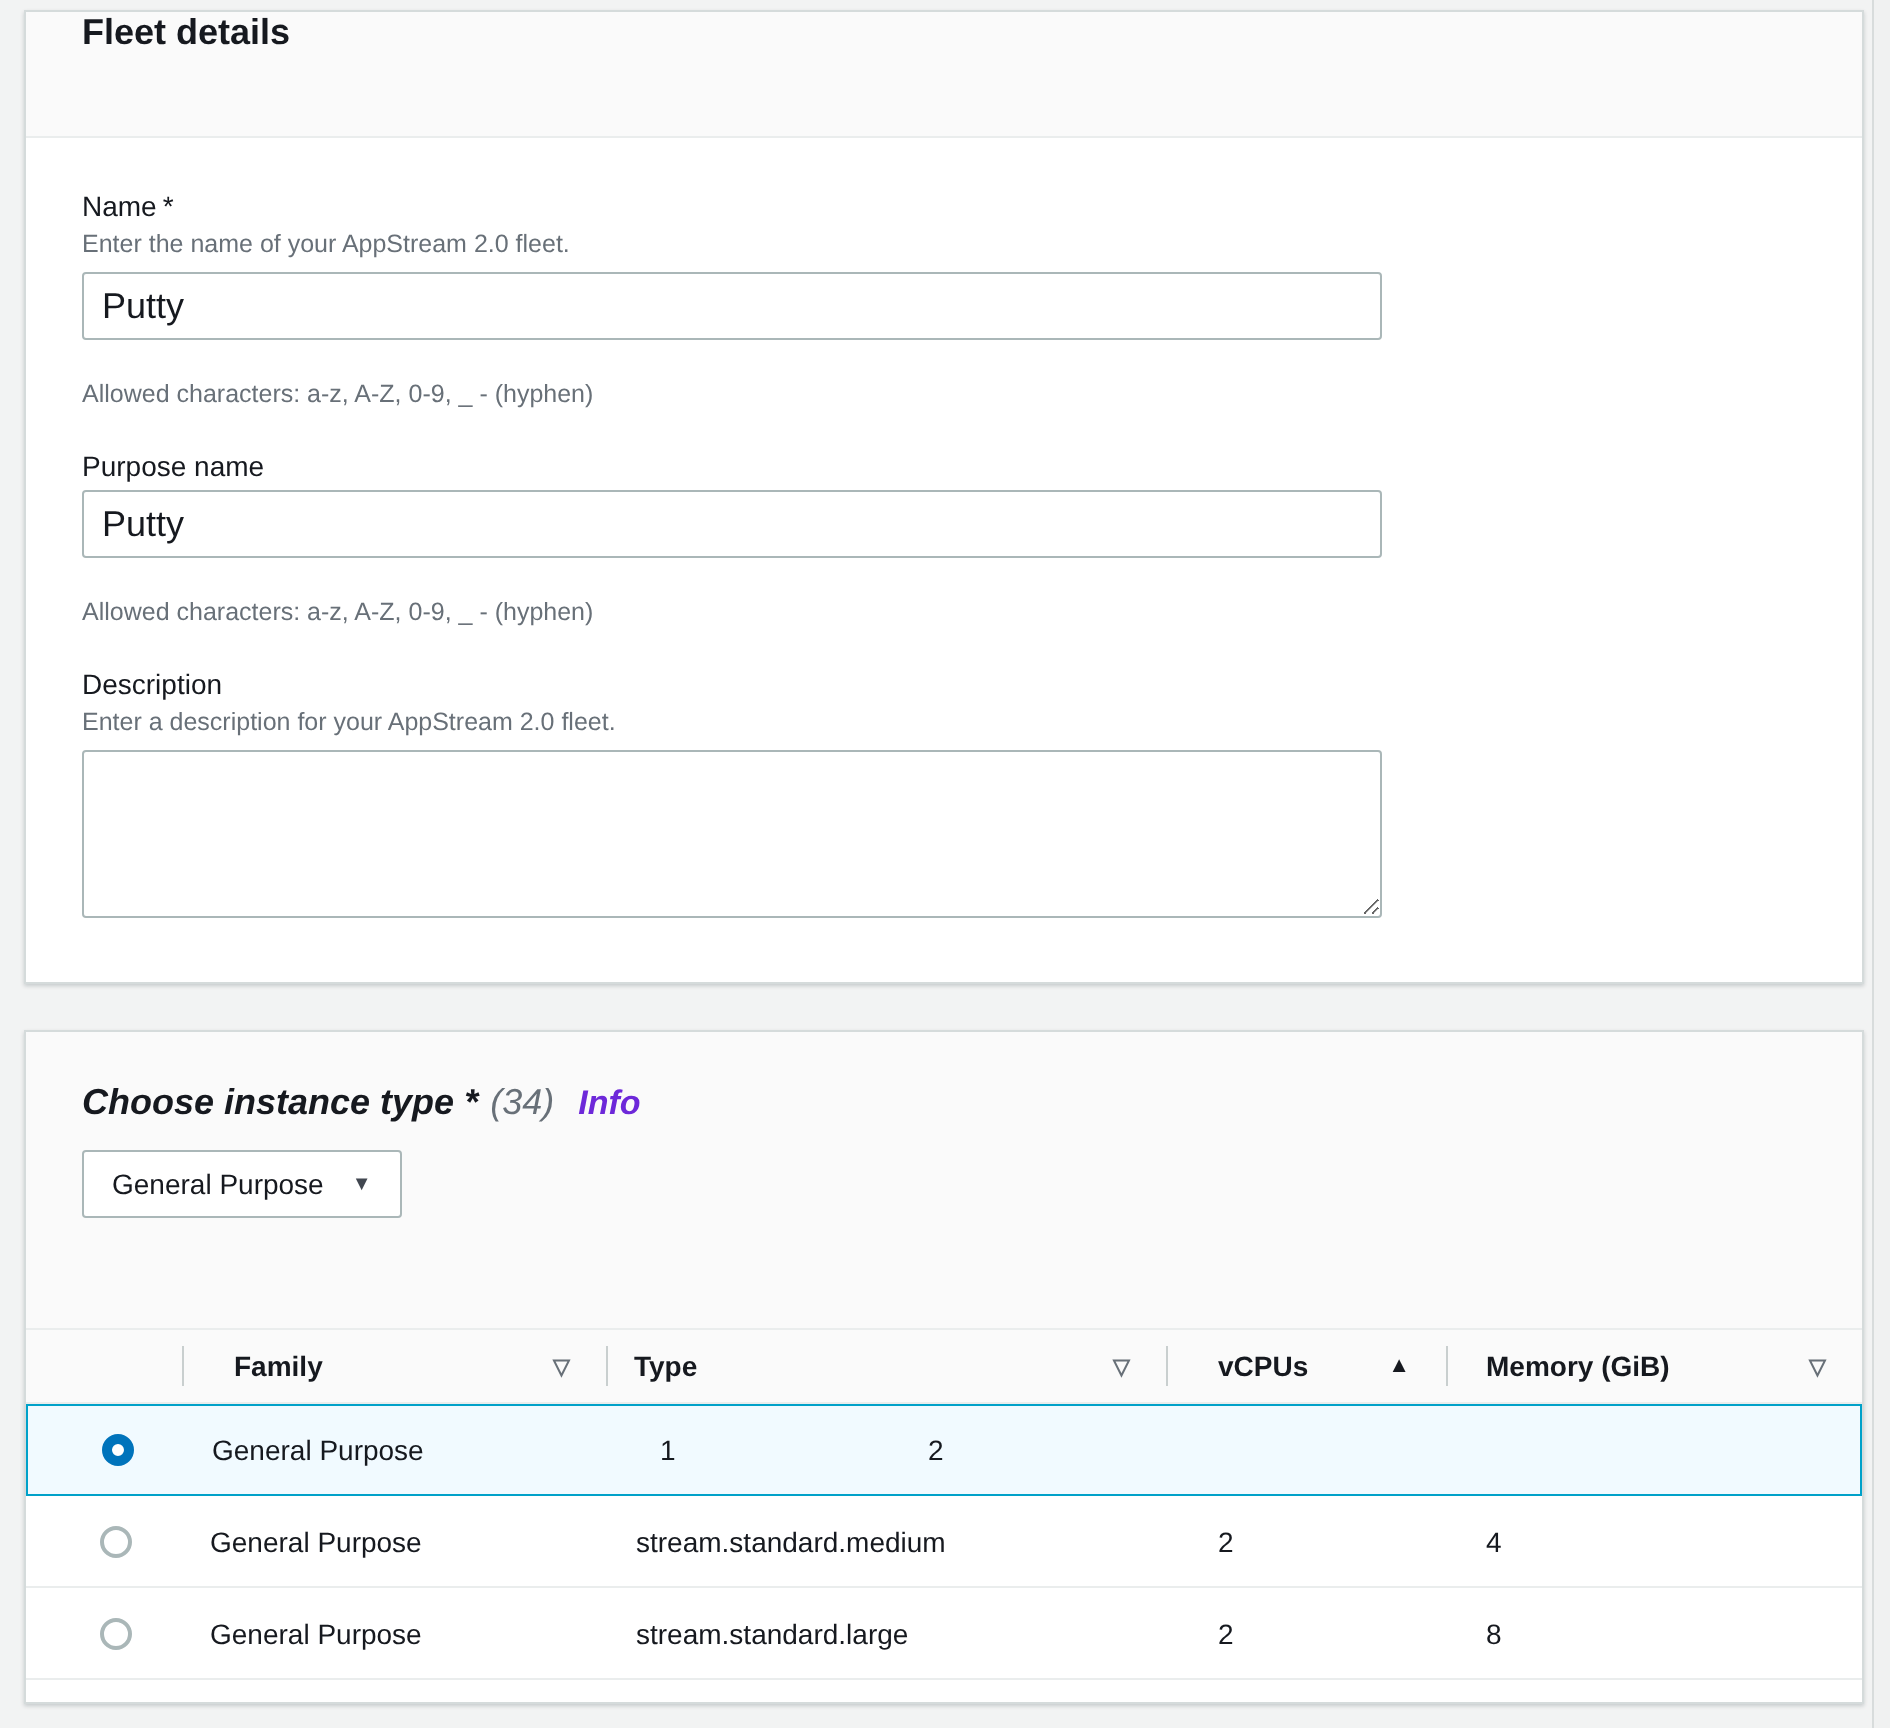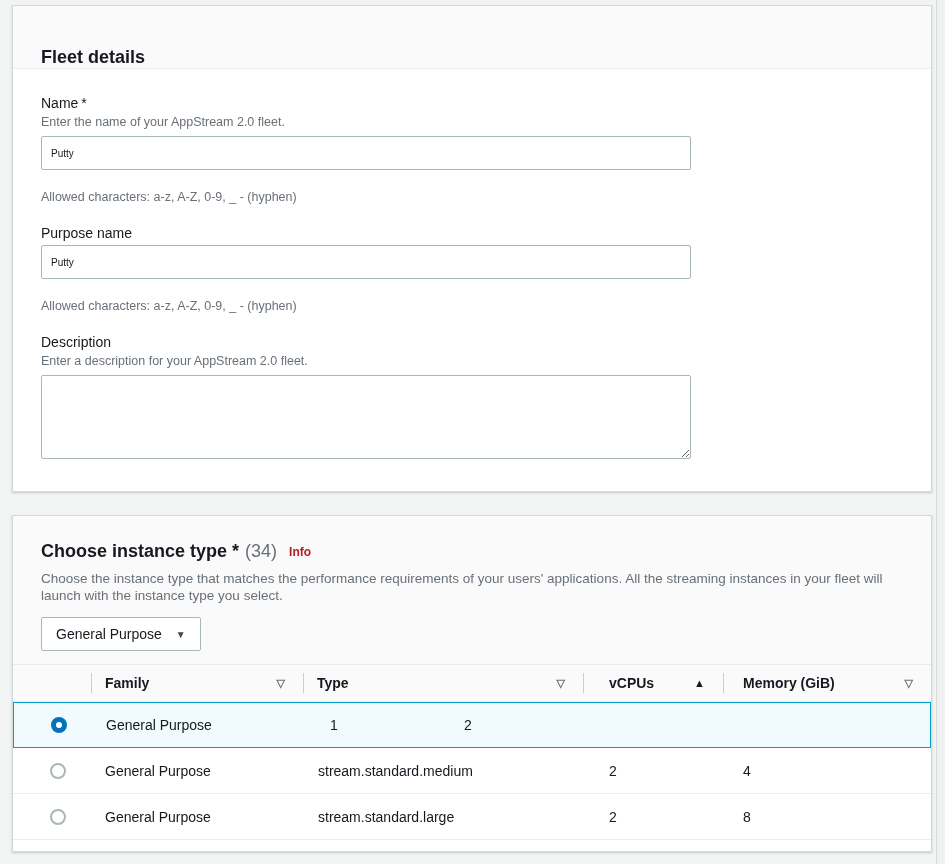--- a/index.html
+++ b/index.html
@@ -19,66 +19,66 @@
     position:absolute; left:12px; width:920px;
     background:#ffffff;
     border:1px solid #d5dbdb;
     box-shadow:0 1px 2px rgba(0,28,36,0.18);
   }
   .card-fleet { top:5px; height:487px; }
   .card-instance { top:515px; height:337px; background:#fafafa; overflow:hidden; }
 
   .card-header {
     height:63px; background:#fafafa; border-bottom:1px solid #eaeded;
-    display:flex; align-items:flex-end; padding:0 28px;
+    display:flex; align-items:flex-start; padding:0 28px;
   }
   .card-title { font-size:18px; font-weight:bold; color:#16191f; }
 
   .card-body { padding:26px 28px 0 28px; }
 
   .field-label { font-size:14px; color:#16191f; margin-bottom:4px; }
   .field-label .req { margin-left:3px; }
   .field-hint { font-size:12.5px; color:#687078; margin-bottom:7px; }
   .text-input {
     width:650px; height:34px; border:1px solid #aab7b8; border-radius:2px;
-    padding:0 9px; font-size:10px; color:#16191f; background:#fff;
+    padding:0 9px; font-size:18px; color:#16191f; background:#fff;
     font-family:"Liberation Sans", sans-serif; outline:none; display:block;
   }
   .field-note { font-size:12.5px; color:#687078; margin-top:20px; margin-bottom:21px; }
   .textarea-input {
     width:650px; height:84px; border:1px solid #aab7b8; border-radius:2px;
     padding:6px 9px; font-size:14px; color:#16191f; background:#fff;
     font-family:"Liberation Sans", sans-serif; outline:none; resize:both; display:block;
   }
 
   .instance-head { padding:25px 28px 0 28px; }
-  .instance-title-row { display:flex; align-items:center; }
+  .instance-title-row { display:flex; align-items:flex-end;font-style:italic; }
   .instance-title { font-size:18px; font-weight:bold; color:#16191f; }
   .instance-count { font-size:18px; font-weight:normal; color:#687078; margin-left:6px; }
-  .info-link { font-size:12px; font-weight:bold; color:#b91c1c; margin-left:12px; cursor:pointer; }
+  .info-link { font-size:17px; font-weight:bold; color:#6d28d9; margin-left:12px; cursor:pointer; }
   .instance-desc {
     font-size:13.5px; color:#687078; line-height:17px; margin-top:8px; max-width:872px;
   }
   .family-dropdown {
     margin-top:13px; height:34px; background:#fff; border:1px solid #aab7b8;
     border-radius:2px; padding:0 14px; display:inline-flex; align-items:center;
     font-size:14px; color:#16191f; cursor:pointer; font-family:"Liberation Sans", sans-serif;
   }
   .family-dropdown .caret { font-size:10px; color:#414750; margin-left:14px; }
 
   .itable {
     position:absolute; left:0; right:0; top:148px; bottom:0;
     background:#fff; border-top:1px solid #eaeded;
   }
   .thead {
     display:flex; height:37px; align-items:center; background:#fafafa;
     border-bottom:1px solid #eaeded; font-weight:bold; font-size:14px; color:#16191f;
   }
   .col-sel { width:78px; flex:none; display:flex; align-items:center; }
-  .col-family { width:212px; flex:none; }
+  .col-family { width:212px; flex:none;padding-left:12px; }
   .col-type { width:280px; flex:none; }
   .col-vcpus { width:140px; flex:none; }
   .col-memory { flex:1; }
   .th {
     position:relative; height:100%; display:flex; align-items:center;
     justify-content:space-between; cursor:pointer;
   }
   .th .th-label { padding-left:14px; }
   .th.col-vcpus .th-label { padding-left:26px; }
   .th.col-memory .th-label { padding-left:20px; }
@@ -141,21 +141,20 @@
   </div>
 </div>
 
 <div class="card card-instance">
   <div class="instance-head">
     <div class="instance-title-row">
       <span class="instance-title"><span>Choose instance type</span> <span>*</span></span>
       <span class="instance-count">(34)</span>
       <span class="info-link">Info</span>
     </div>
-    <div class="instance-desc">Choose the instance type that matches the performance requirements of your users' applications. All the streaming instances in your fleet will launch with the instance type you select.</div>
     <button class="family-dropdown">
       <span>General Purpose</span>
       <span class="caret">▼</span>
     </button>
   </div>
 
   <div class="itable">
     <div class="thead">
       <div class="col-sel"></div>
       <div class="th col-family">

